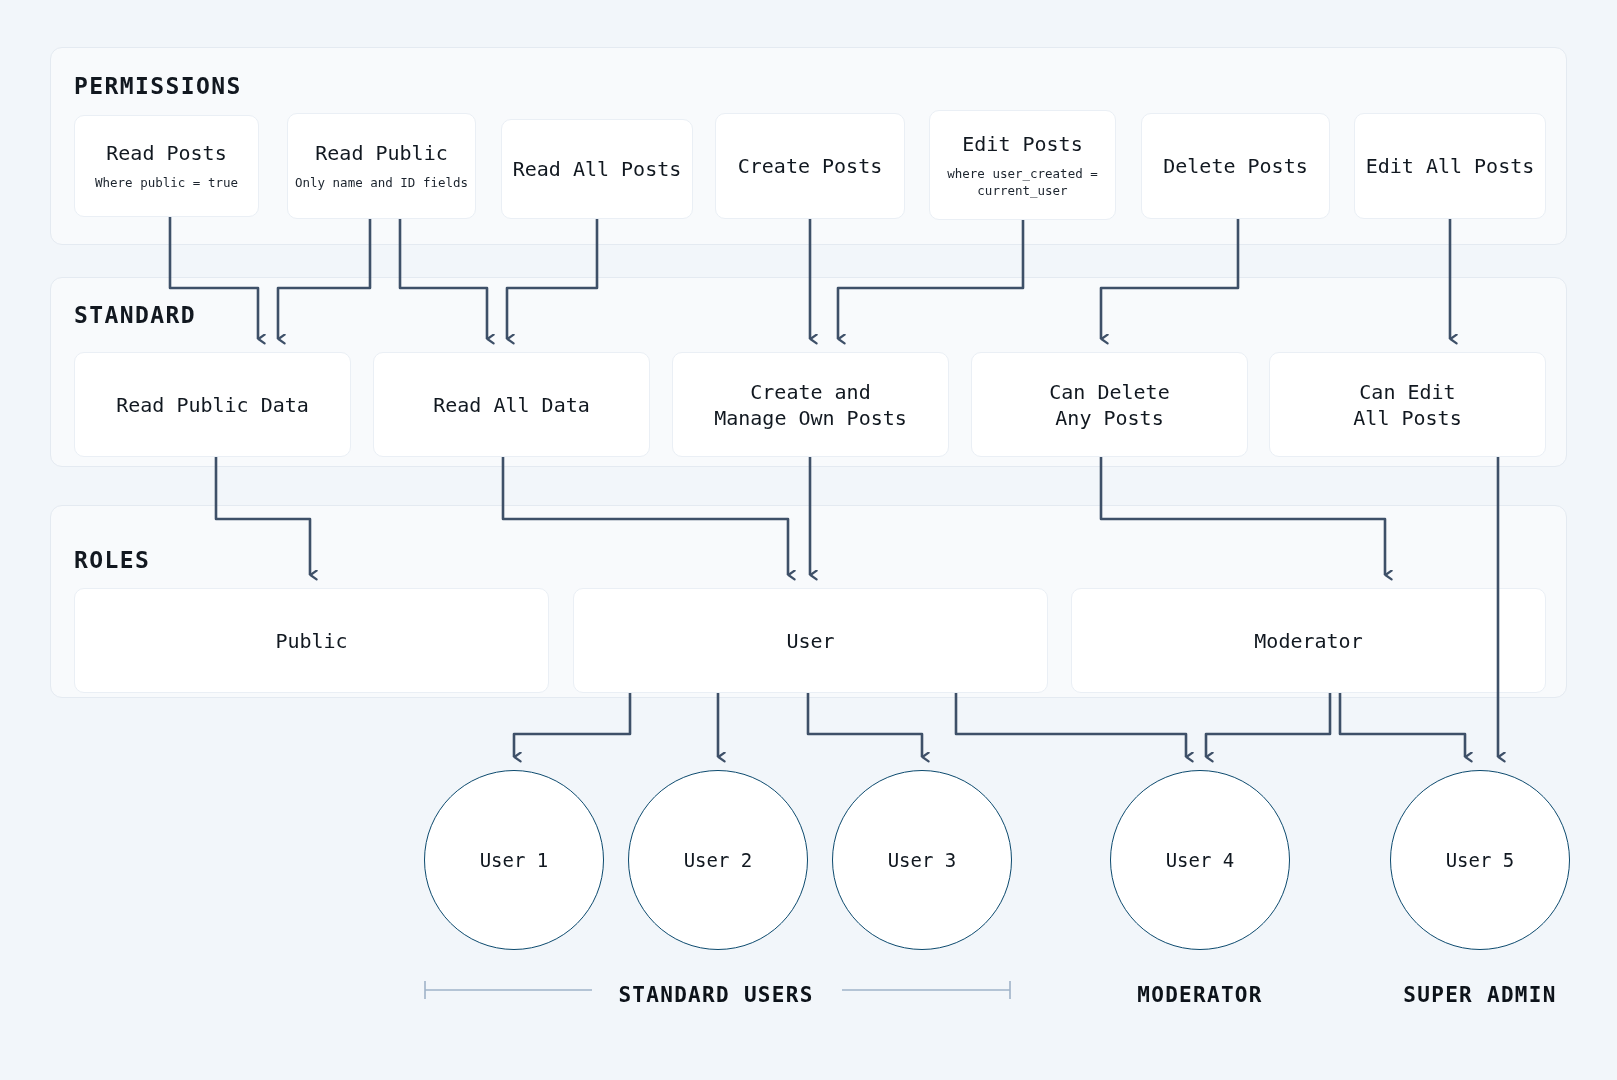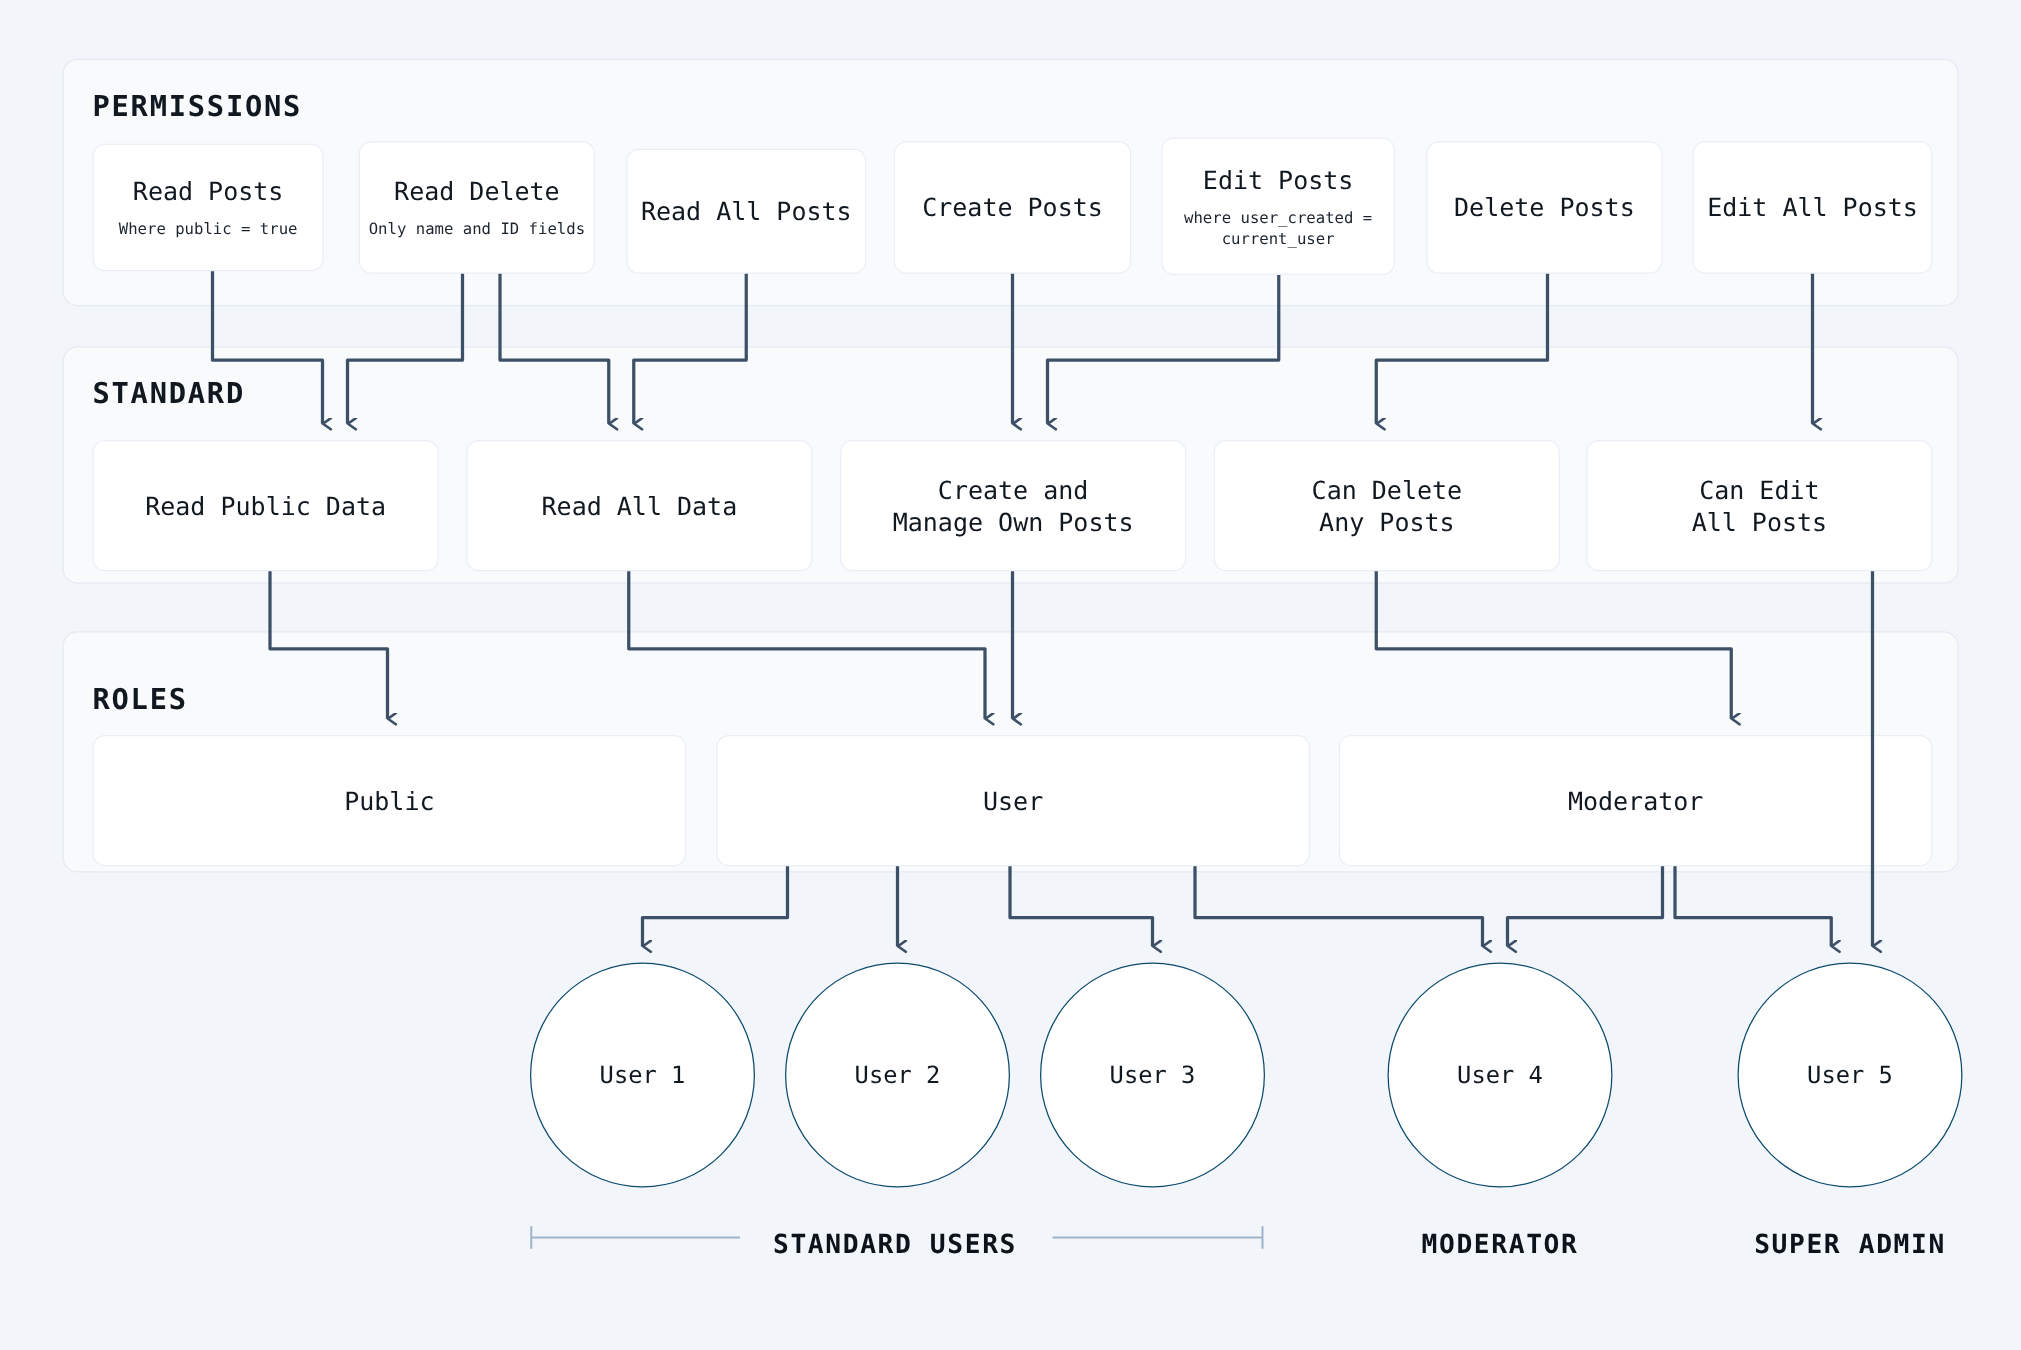--- a/index.html
+++ b/index.html
@@ -103,21 +103,21 @@
 
   <div class="panel-title" style="left:74px; top:73px;">PERMISSIONS</div>
   <div class="panel-title" style="left:74px; top:302px;">STANDARD</div>
   <div class="panel-title" style="left:74px; top:547px;">ROLES</div>
 
   <div class="node" style="left:74px; top:115px; width:185px; height:102px;">
     <div class="n-title">Read Posts</div>
     <div class="n-sub">Where public = true</div>
   </div>
   <div class="node" style="left:287px; top:113px; width:189px; height:106px;">
-    <div class="n-title">Read Delete</div>
+    <div class="n-title">Read Public</div>
     <div class="n-sub">Only name and ID fields</div>
   </div>
   <div class="node" style="left:501px; top:119px; width:192px; height:100px;">
     <div class="n-title">Read All Posts</div>
   </div>
   <div class="node" style="left:715px; top:113px; width:190px; height:106px;">
     <div class="n-title">Create Posts</div>
   </div>
   <div class="node" style="left:929px; top:110px; width:187px; height:110px;">
     <div class="n-title">Edit Posts</div>

